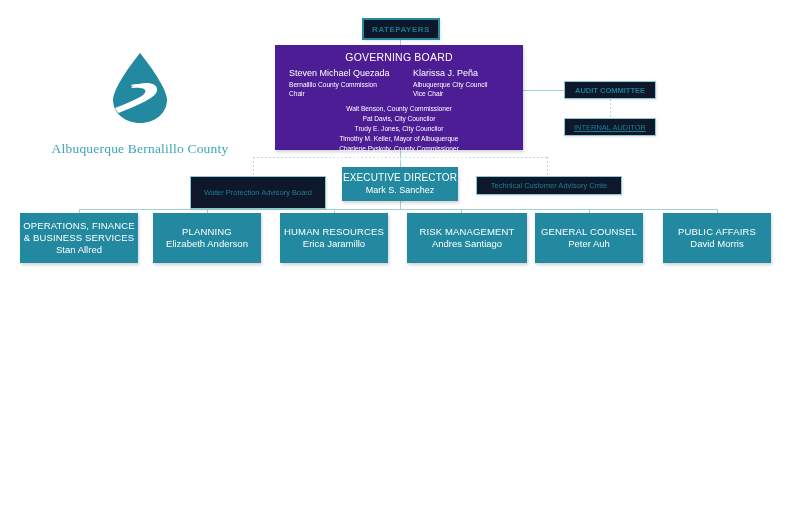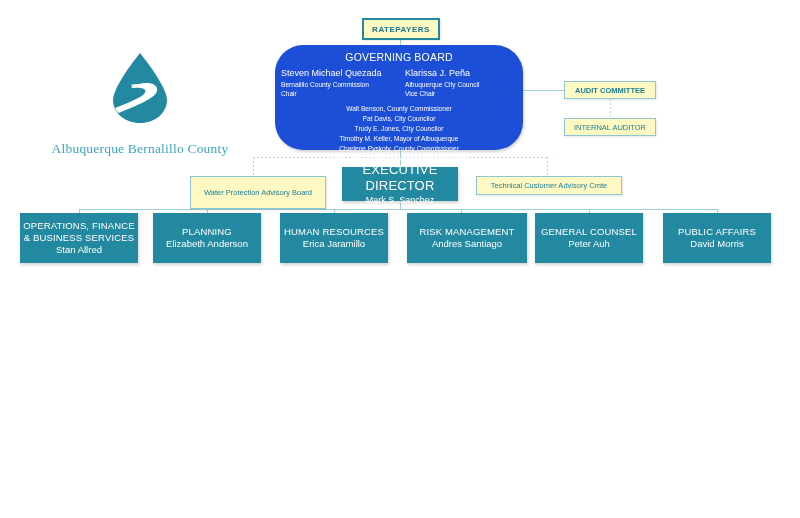--- a/index.html
+++ b/index.html
@@ -24,64 +24,63 @@
     align-items: center;
     justify-content: center;
     text-align: center;
     box-shadow: 1px 2px 3px rgba(0,0,0,0.18);
   }
   .solid .title { font-size: 9.5px; letter-spacing: .15px; line-height: 1.28; }
   .solid .name  { font-size: 9.5px; line-height: 1.28; }
 
   
   .outline {
-    background: #fef9c3;
+    background: #0f172a;
     border: 1px solid #8cc7d3;
     color: #1c7f95;
     display: flex; align-items: center; justify-content: center;
     text-align: center;
     box-shadow: 1px 1px 2px rgba(0,0,0,0.10);
   }
 
   
   #ratepayers-box {
     left: 362px; top: 18px; width: 78px; height: 22px;
     border: 2px solid #2389a0;
     font-size: 8px; font-weight: bold; letter-spacing: .5px;
     color: #17788e;
   }
 
   
   #governing-board-box {
     left: 275px; top: 45px; width: 248px; height: 105px;
-    background: #1d4ed8; color: #ffffff;
+    background: #4c1d95; color: #ffffff;
     box-shadow: 1px 2px 3px rgba(0,0,0,0.18);
-    border-radius: 28px;
   }
   #gb-heading {
     text-align: center; font-size: 10.5px; padding-top: 6px; letter-spacing: .2px;
   }
   .gb-officers { display: flex; padding: 5px 0 0 0; }
-  .gb-officer { width: 50%; padding-left: 6px; }
+  .gb-officer { width: 50%; padding-left: 14px; }
   .gb-officer .oname { font-size: 9px; line-height: 1.3; }
   .gb-officer .oorg, .gb-officer .orole { font-size: 6.6px; line-height: 1.45; }
   .gb-members { text-align: center; padding-top: 5px; }
   .gb-members div { font-size: 6.6px; line-height: 1.52; }
 
   
   #audit-committee-box  { left: 564px; top: 81px;  width: 92px; height: 18px; font-size: 7.5px; font-weight: bold; }
-  #internal-auditor-box { left: 564px; top: 118px; width: 92px; height: 18px; font-size: 7.5px; }
+  #internal-auditor-box { left: 564px; top: 118px; width: 92px; height: 18px; font-size: 7.5px; text-decoration: underline; }
 
   
   #water-protection-box { left: 190px; top: 176px; width: 136px; height: 33px; font-size: 7.5px; }
   #technical-customer-box { left: 476px; top: 176px; width: 146px; height: 19px; font-size: 7.5px; }
 
   
   #executive-director-box { left: 342px; top: 167px; width: 116px; height: 34px; }
-  #executive-director-box .title { font-size: 13px; text-align: center; }
+  #executive-director-box .title { font-size: 10px; text-align: center; }
   #executive-director-box .name { font-size: 9px; }
 
   
   .dept { top: 213px; height: 50px; }
 
   
   .ln { position: absolute; background: #9fd0da; }
   .vl { width: 1px; }
   .hl { height: 1px; }
   .dot-v {

